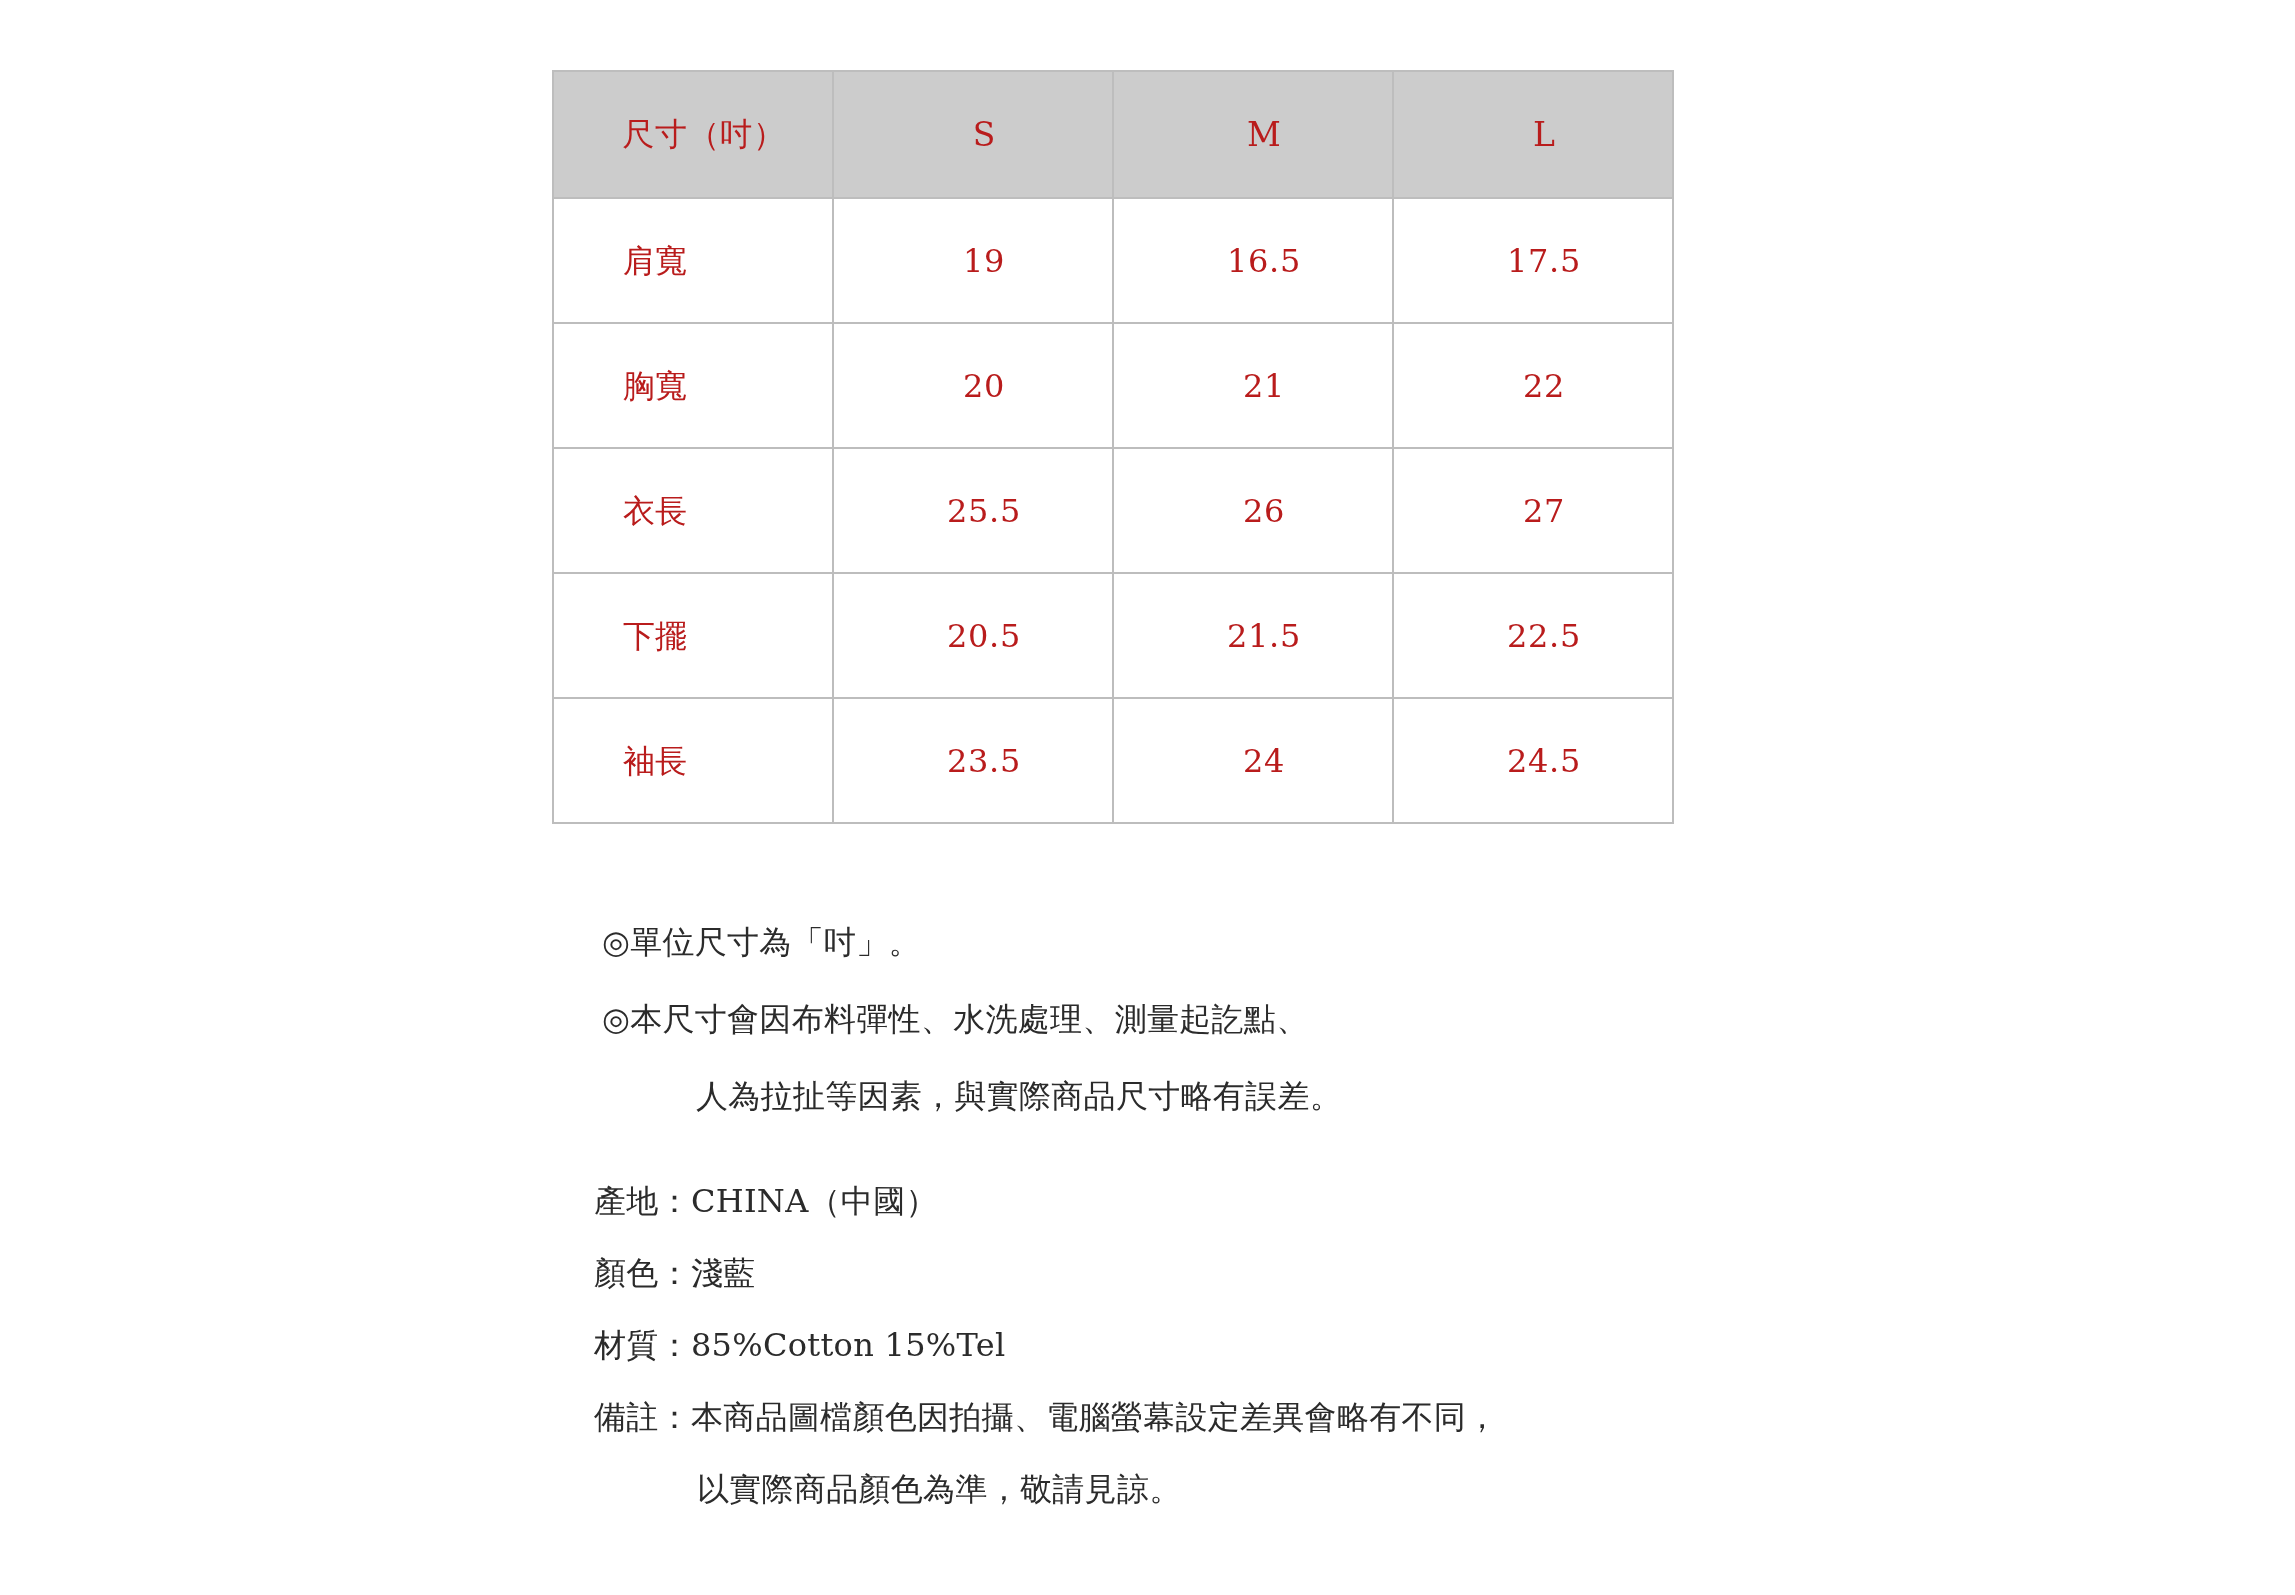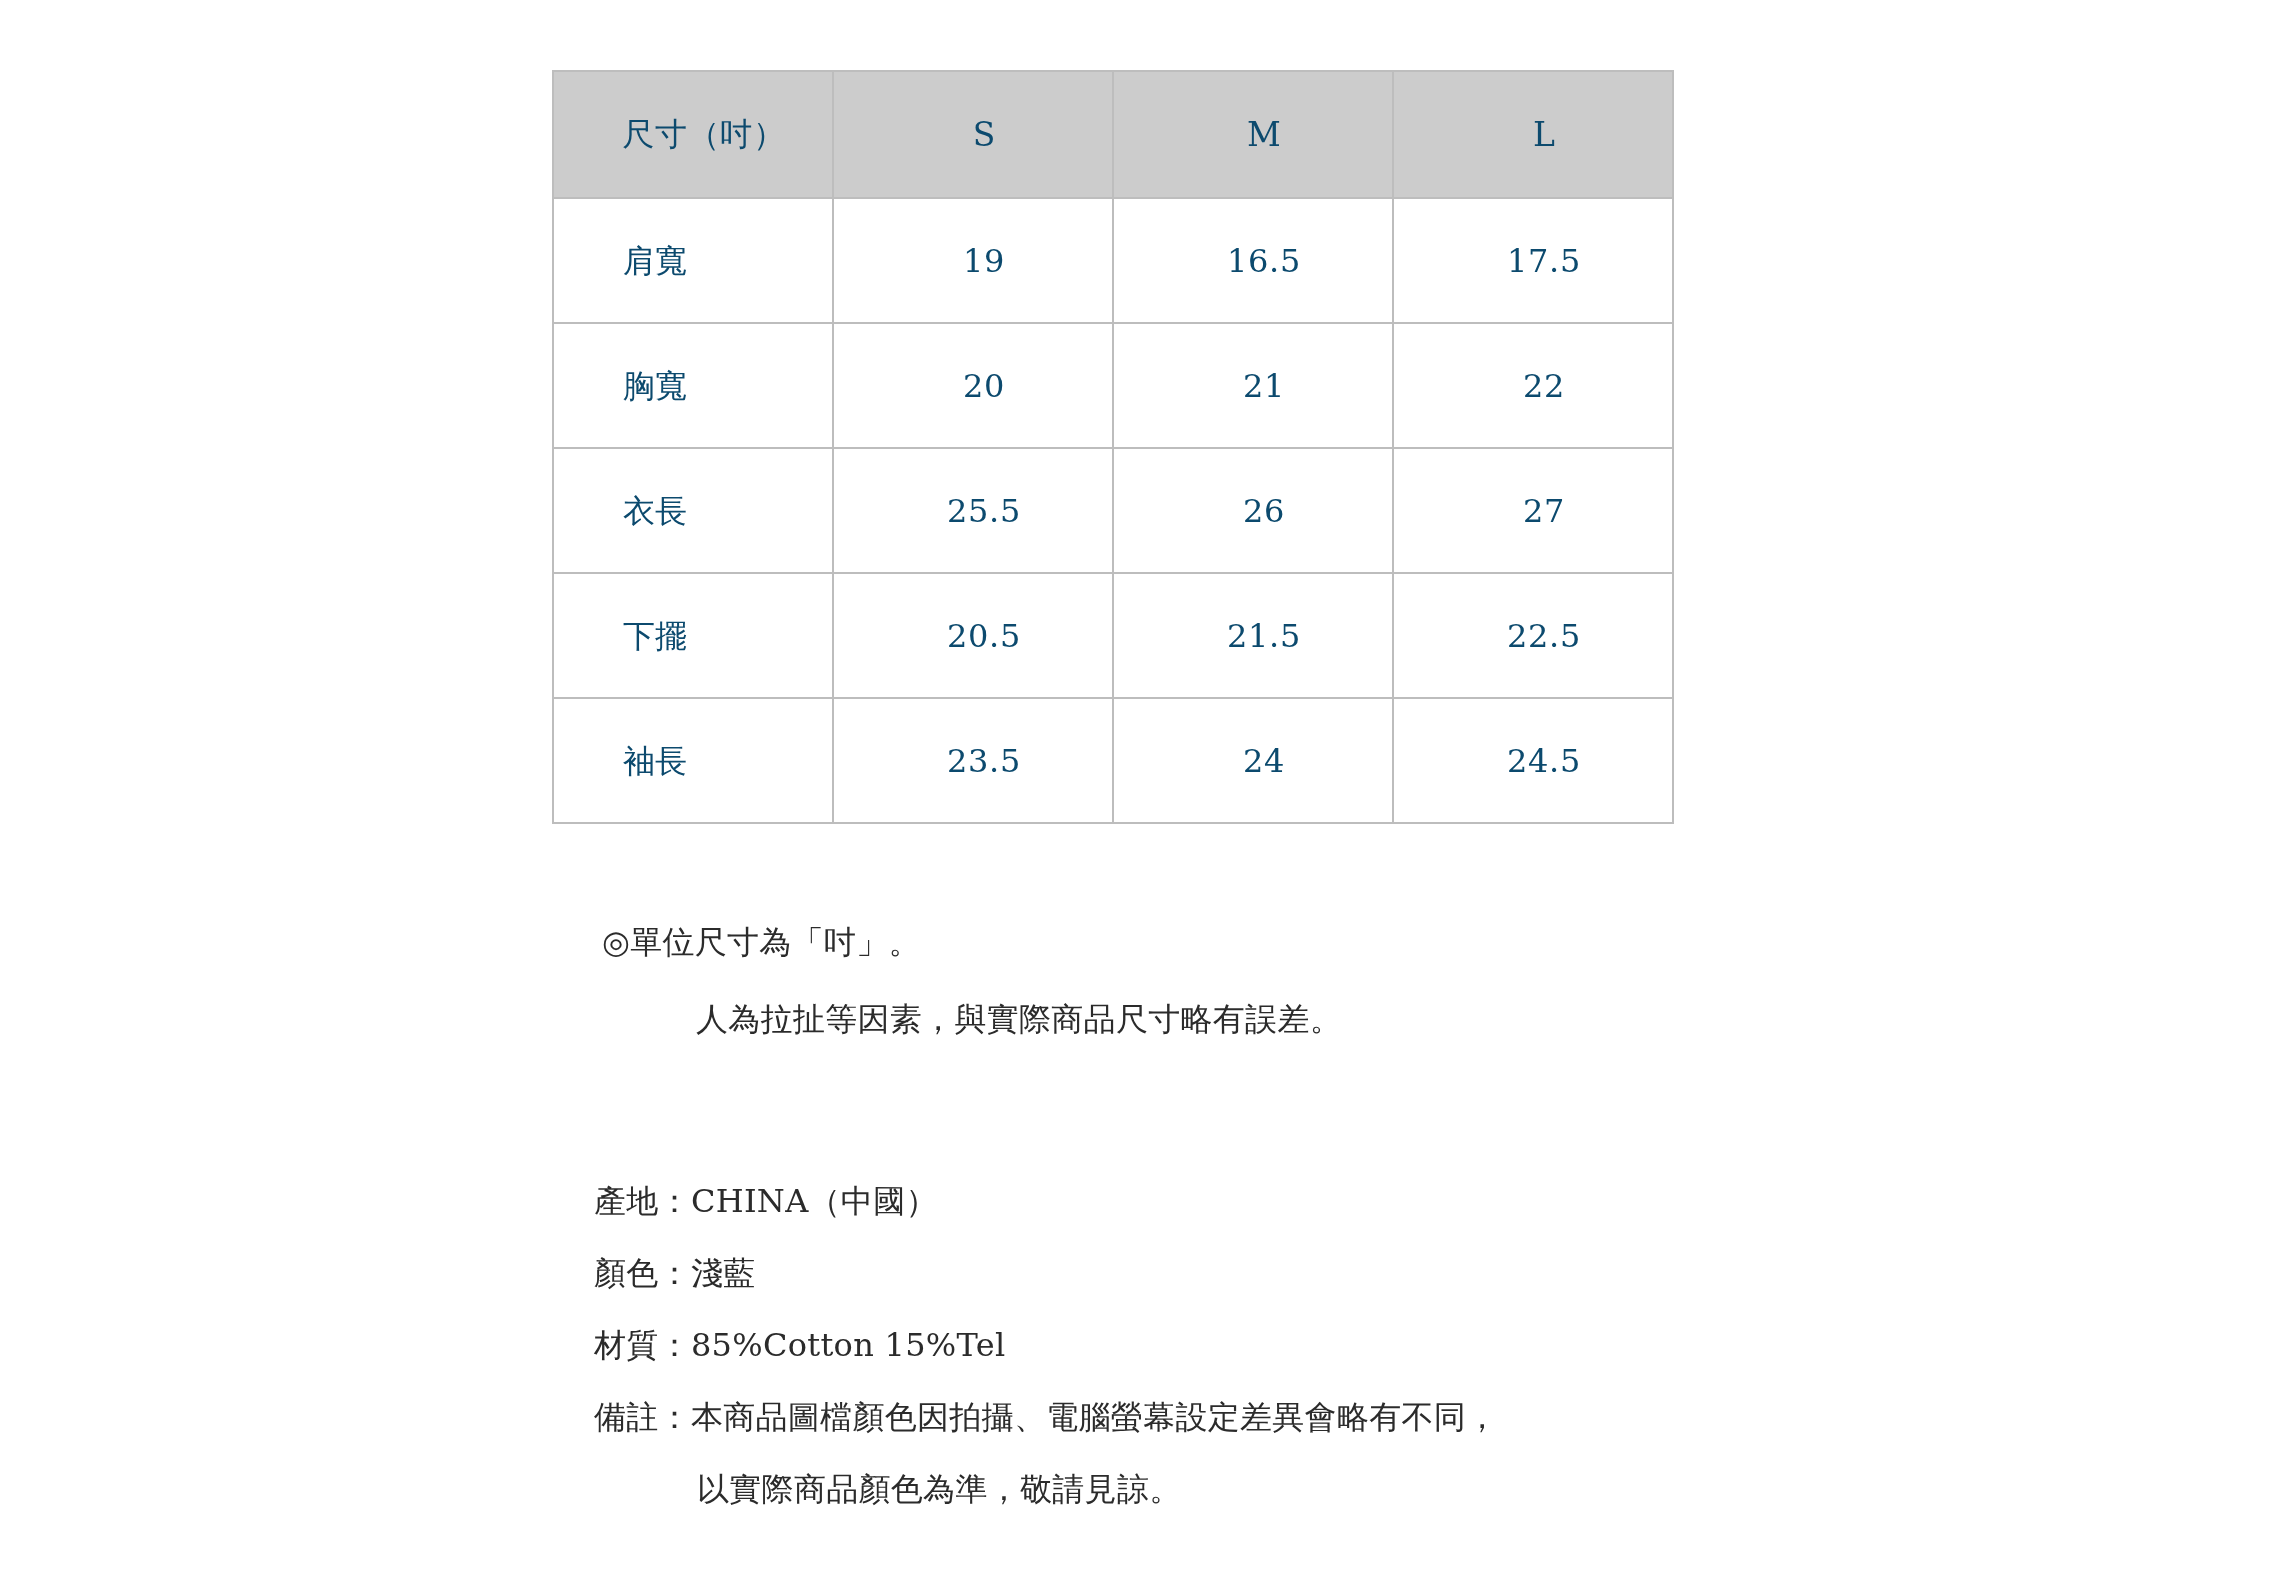--- a/index.html
+++ b/index.html
@@ -28,21 +28,21 @@
   }
   #size-table col.c-label { width: 280px; }
   #size-table col.c-size  { width: 280px; }
 
   #size-table th,
   #size-table td {
     border: 2.1px solid #bdbdbd;
     text-align: center;
     vertical-align: middle;
     font-weight: normal;
-    color: #0c4a6e;
+    color: #b91c1c;
     padding-left: 23px;
   }
 
   #size-table thead th {
     background: #cccccc;
     height: 123px;
     font-size: 32px;
     letter-spacing: 1.4px;
   }
   #size-table thead th.col-head-label {
@@ -184,20 +184,21 @@
       </td>
       <td class="row-value">23.5</td>
       <td class="row-value">24</td>
       <td class="row-value">24.5</td>
     </tr>
   </tbody>
 </table>
 
 <div id="notes">
   <div class="note-line tight">◎單位尺寸為「吋」。</div>
+  <div class="note-line tight">◎本尺寸會因布料彈性、水洗處理、測量起訖點、</div>
   <div class="note-line indent">人為拉扯等因素，與實際商品尺寸略有誤差。</div>
 </div>
 
 <div id="specs">
   <div class="spec-line">產地：CHINA（中國）</div>
   <div class="spec-line">顏色：淺藍</div>
   <div class="spec-line">材質：85%Cotton 15%Tel</div>
   <div class="spec-line">備註：本商品圖檔顏色因拍攝、電腦螢幕設定差異會略有不同，</div>
   <div class="spec-line indent">以實際商品顏色為準，敬請見諒。</div>
 </div>

